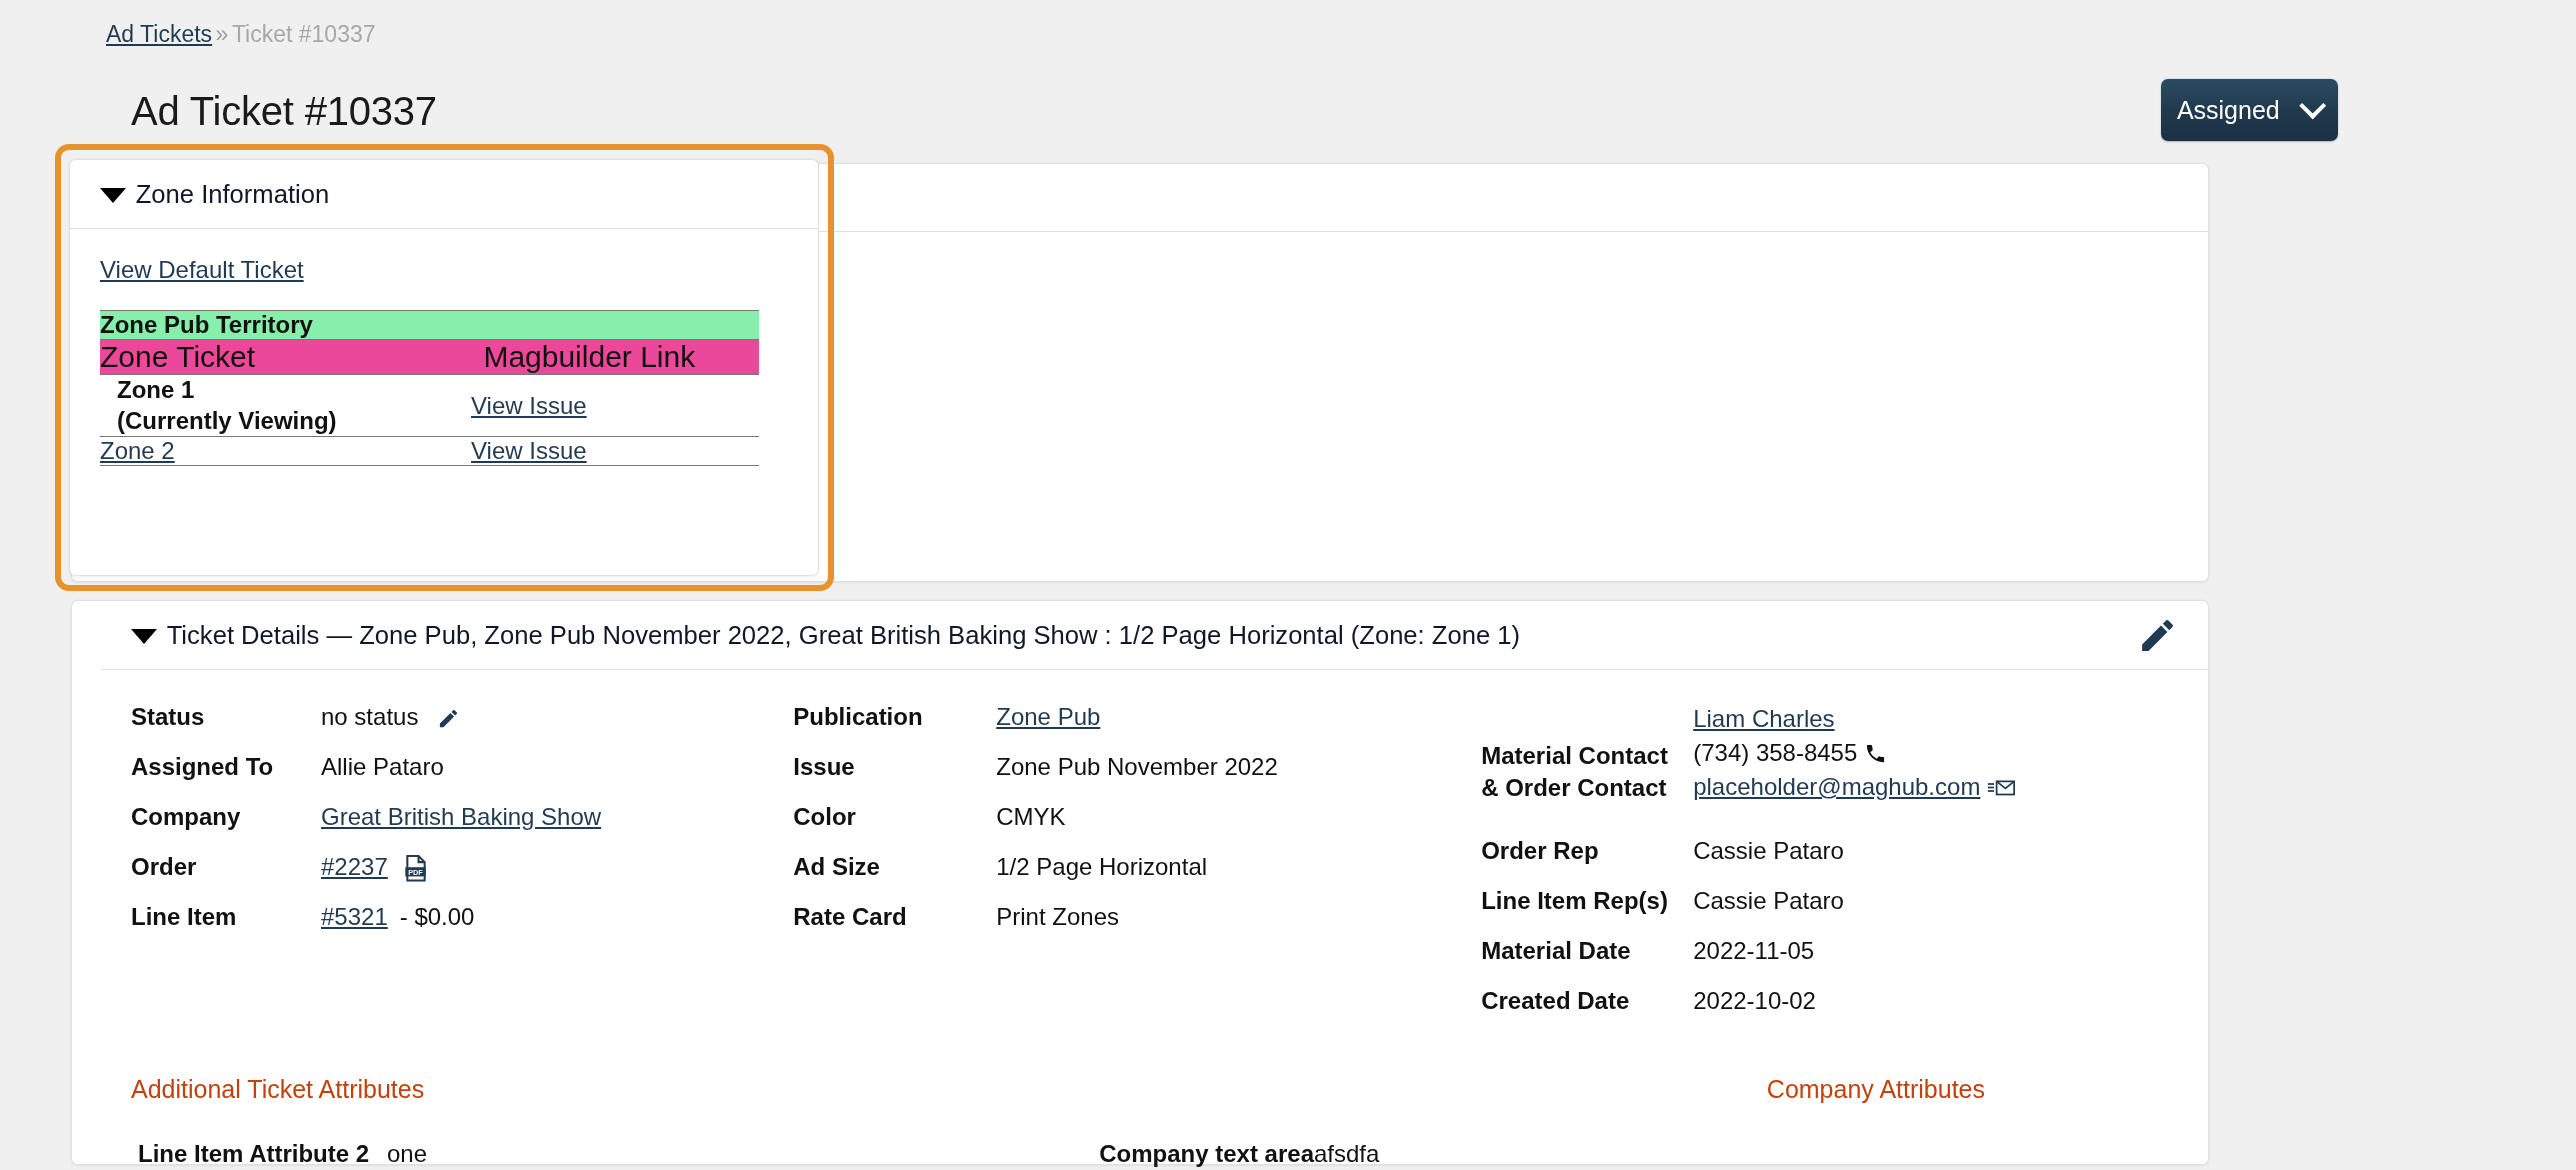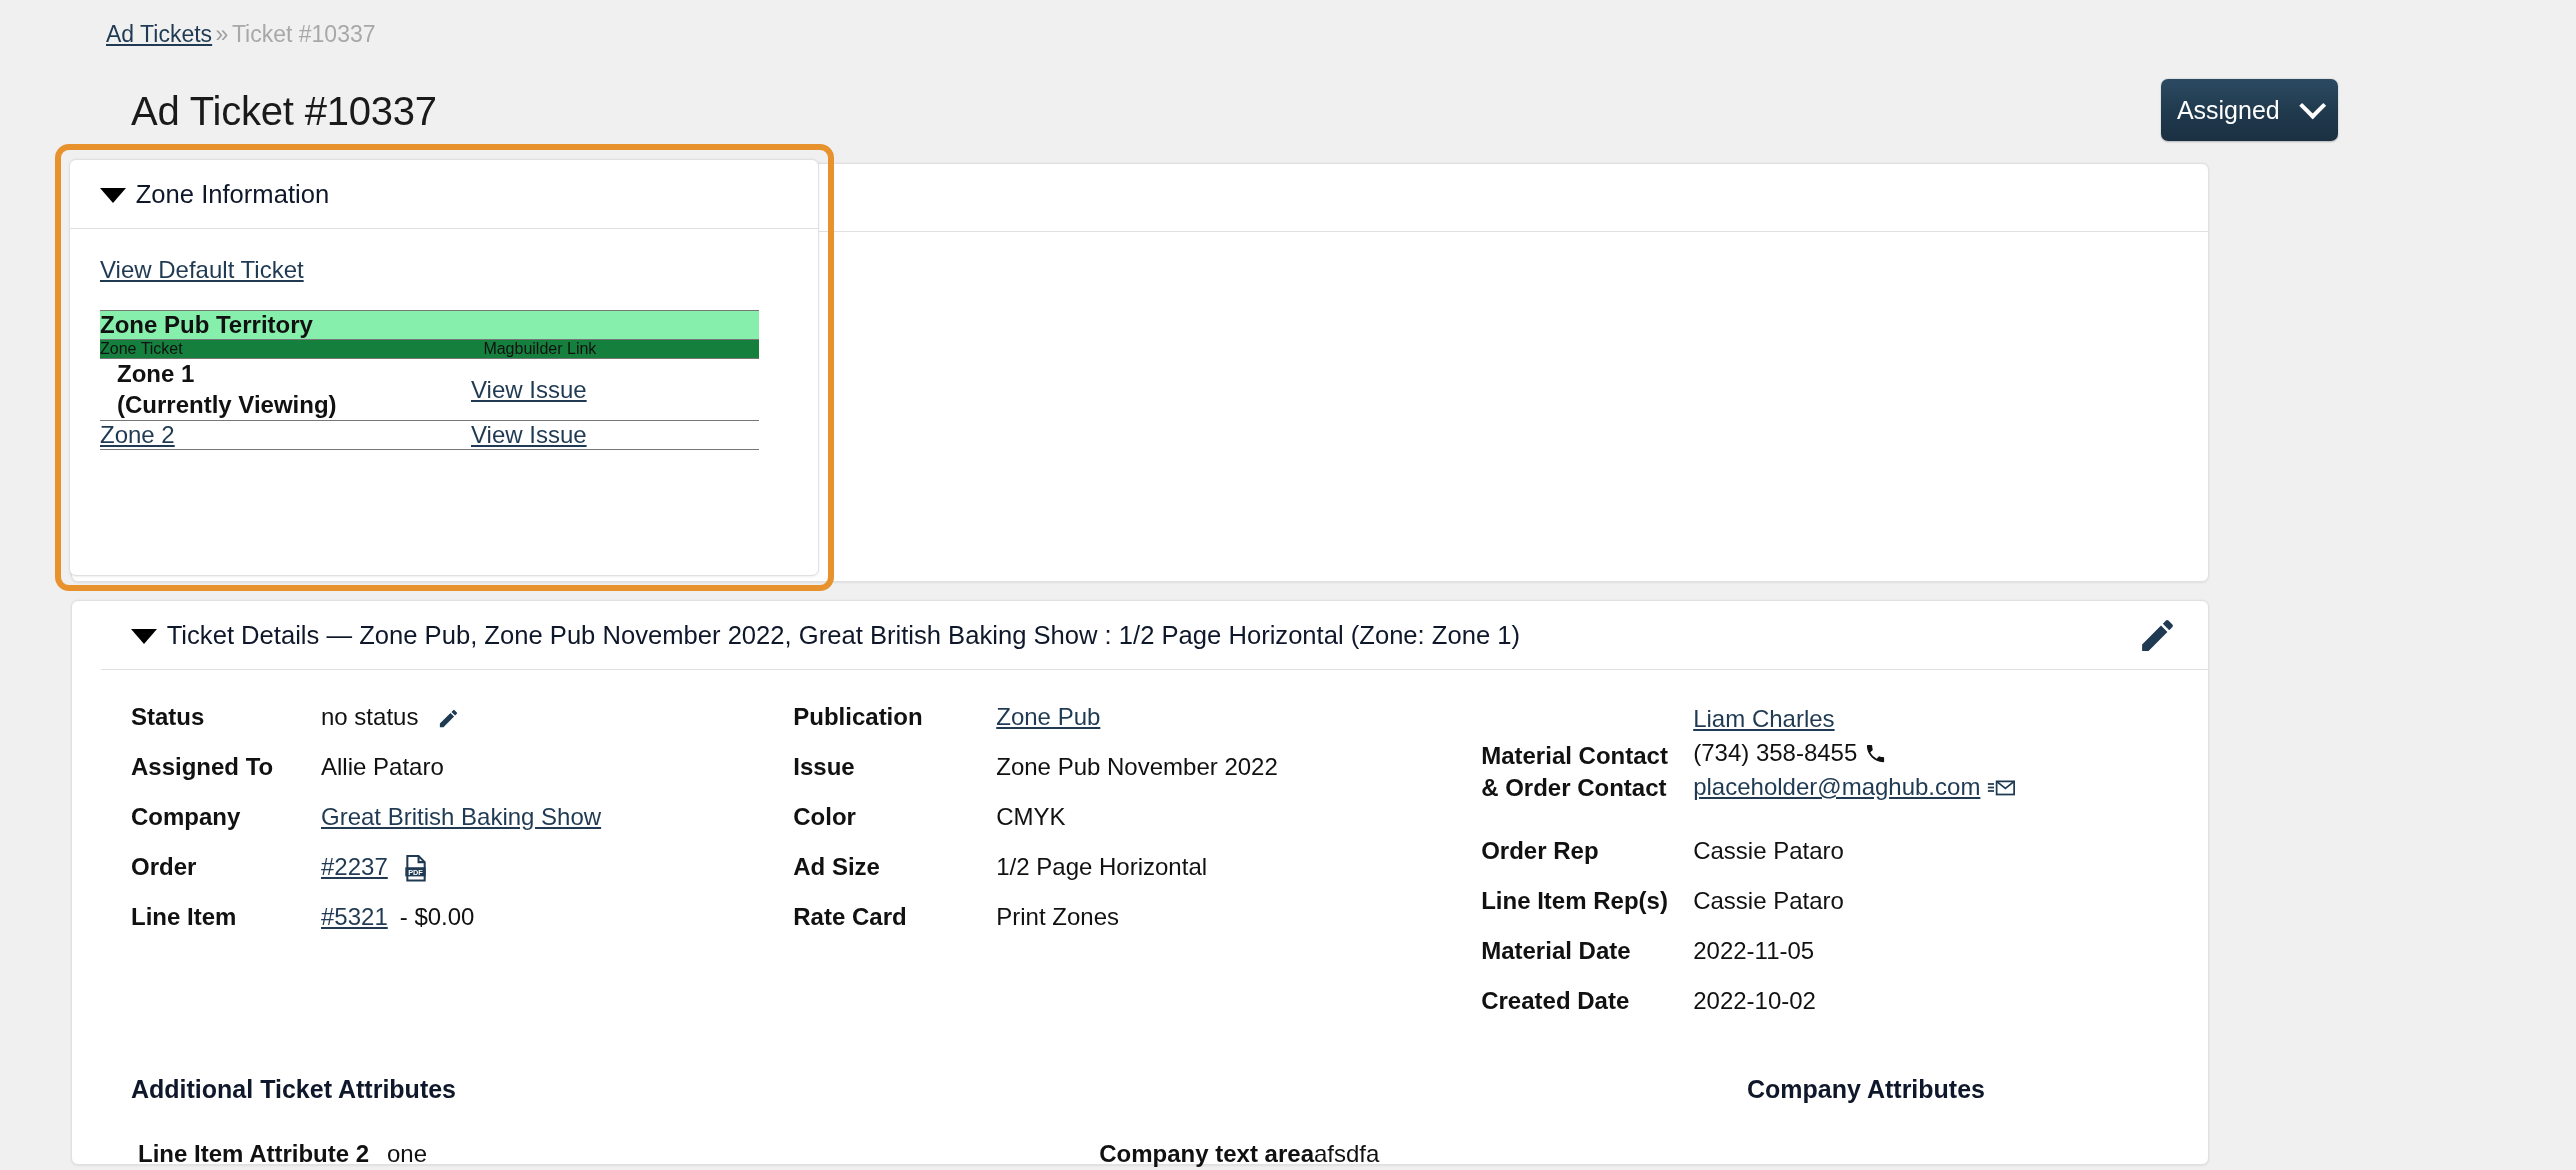--- a/index.html
+++ b/index.html
@@ -116,23 +116,23 @@
     text-align: left; padding: 0;
   }
   .zt-title-row th {
     background: #86efac;
     text-align: center;
     font-size: 24px; font-weight: bold; color: #111;
     padding: 12.4px 0 14px 0;
     border-top: 1.8px solid #777;
   }
   .zt-head-row th {
-    background: #15803d;
+    background: #ec4899;
     font-weight: 400; color: #111;
-    font-size: 16px;
+    font-size: 30px;
     padding: 11.5px 12.4px 12.4px 12.4px;
     border-top: 1.8px solid #777;
   }
   .zt-head-row th.col-link { padding-left: 12.4px; }
   .zt-row td {
     border-top: 1.8px solid #777;
     padding: 12.4px 12.4px 14px 12.4px;
     vertical-align: middle;
     font-size: 24px; color: #111;
   }
@@ -189,21 +189,21 @@
   .inline-ico { display: inline-flex; align-items: center; vertical-align: middle; }
 
   
   .attrs {
     display: flex; margin-top: 39px;
   }
   .attr-block { }
   .attr-block.a1 { width: 927px; }
   .attr-block.a2 { width: 927px; text-align: right; }
   .attr-heading {
-    font-size: 25px; font-weight: bold; color: #0f172a; margin-bottom: 35px;
+    font-size: 25px; font-weight: normal; color: #c2410c; margin-bottom: 35px;
   }
   .attr-row { display: flex; font-size: 24px; line-height: 30px; }
   .attr-name { font-weight: bold; color: #111; padding-left: 7px; }
   .a1 .attr-name { width: 256px; }
   .a2 .attr-name { width: 256px; }
   .attr-val { color: #111; }
 </style>
 </head>
 <body>
 

